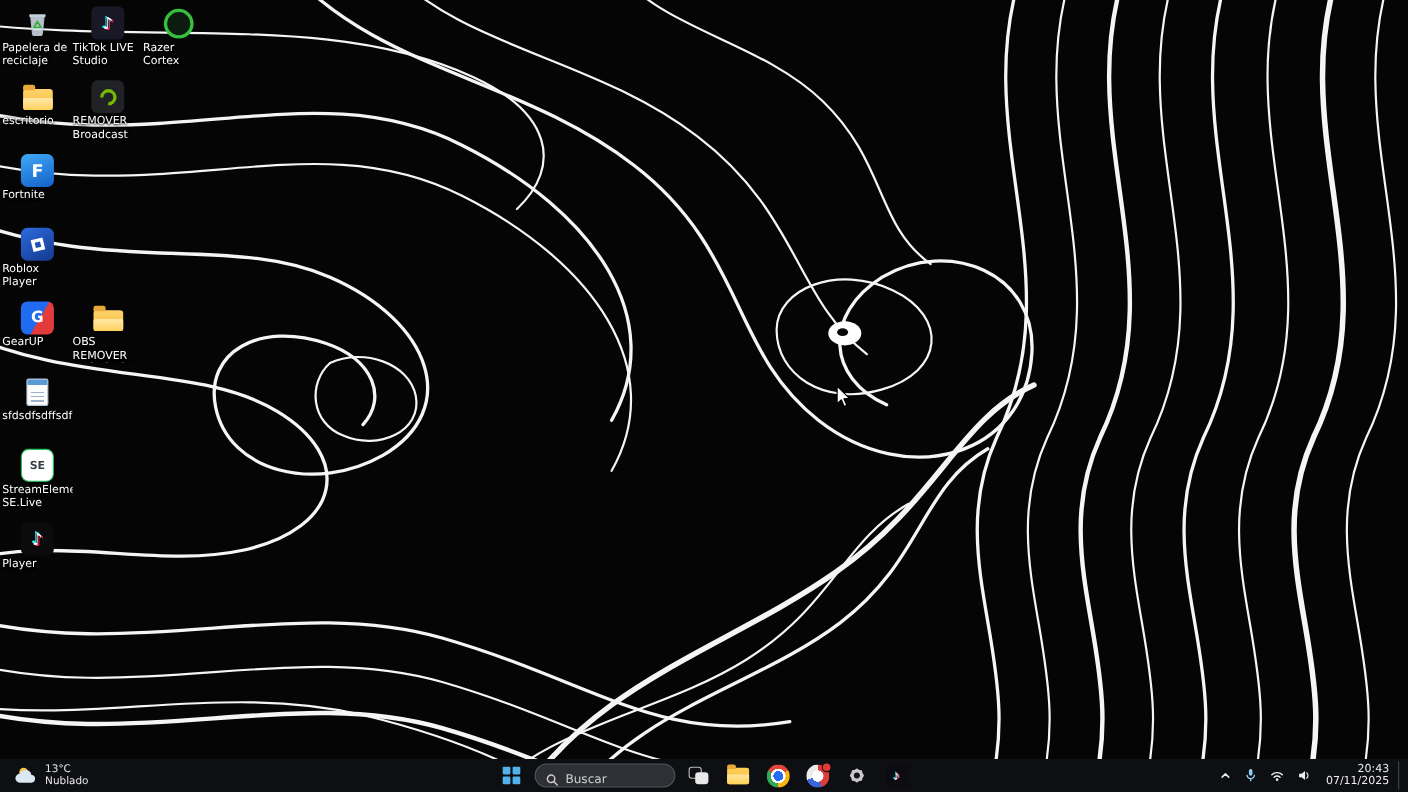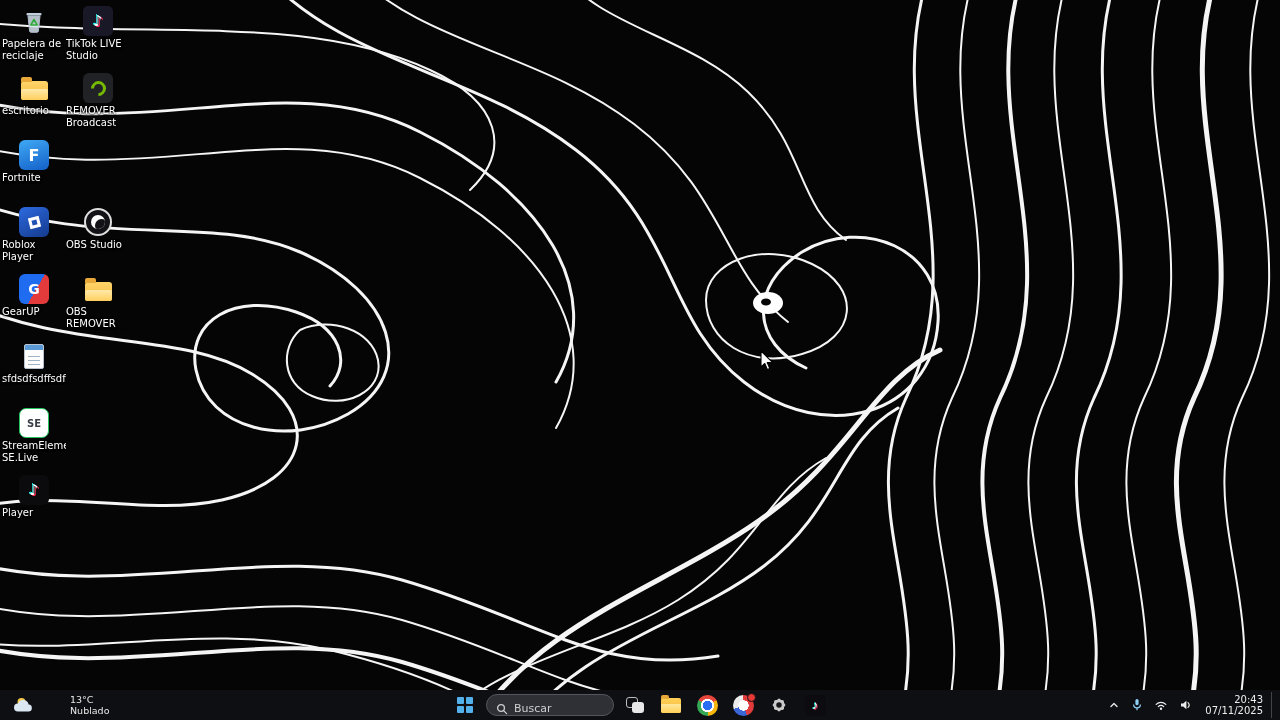--- a/index.html
+++ b/index.html
@@ -53,21 +53,21 @@
          background:repeating-linear-gradient(#0000 0 3px, #9fb3c8 3px 4px); }
 
   
   .cursor { position:absolute; left:758px; top:350px; }
 
   
   .taskbar { position:absolute; left:0; bottom:0; width:1280px; height:30px;
     background:rgba(15,16,20,.96); display:flex; align-items:center; z-index:5; }
   .weather { position:absolute; left:4px; top:0; height:30px; display:flex; align-items:center;
     gap:5px; padding:0 8px; border-radius:4px; }
-  .wtxt { font-size:9.5px; line-height:11px; color:#e8e8e8;margin-left:29px; }
+  .wtxt { font-size:9.5px; line-height:11px; color:#e8e8e8; }
   .center { position:absolute; left:50%; top:0; height:30px; transform:translateX(-50%);
     display:flex; align-items:center; gap:6px; }
   .tbtn { width:30px; height:26px; border:none; border-radius:4px; background:transparent;
     display:flex; align-items:center; justify-content:center; cursor:pointer; padding:0; }
   .winlogo { display:grid; grid-template-columns:7px 7px; gap:1.5px; }
   .winlogo i { width:7px; height:7px; background:#53b1ec; border-radius:1px; display:block; }
   .searchbox { width:128px; height:22px; border-radius:11px; background:#2e3036;
     border:1px solid #54565c; display:flex; align-items:flex-end; gap:6px; padding:0 9px;
     color:#cfcfcf; font-size:11px; cursor:pointer; }
   .tview { position:relative; width:18px; height:16px; display:block; }
@@ -155,20 +155,26 @@
 
     <div class="dicon" style="grid-area:1/2">
       <div class="glyphbox">
         <span class="tile t-ttl">
             <span class="note">♪</span>
           </span>
       </div>
       <div class="lbl">TikTok LIVE Studio</div>
     </div>
 
+    <div class="dicon" style="grid-area:1/3">
+      <div class="glyphbox">
+          <span class="rzr"></span>
+        </div>
+      <div class="lbl">Razer Cortex</div>
+    </div>
 
     <div class="dicon" style="grid-area:2/1">
       <div class="glyphbox">
           <span class="foldr"></span>
         </div>
       <div class="lbl">escritorio</div>
     </div>
 
     <div class="dicon" style="grid-area:2/2">
       <div class="glyphbox">
@@ -191,28 +197,20 @@
 
     <div class="dicon" style="grid-area:4/1">
       <div class="glyphbox">
         <span class="tile t-rbxp">
             <i class="rsq"></i>
           </span>
       </div>
       <div class="lbl">Roblox Player</div>
     </div>
 
-    <div class="dicon" style="grid-area:4/2">
-      <div class="glyphbox">
-          <span class="obs">
-            <i></i>
-          </span>
-        </div>
-      <div class="lbl">OBS Studio</div>
-    </div>
 
     <div class="dicon" style="grid-area:5/1">
       <div class="glyphbox">
         <span class="tile t-gear">
             <span>G</span>
           </span>
       </div>
       <div class="lbl">GearUP</div>
     </div>
 

